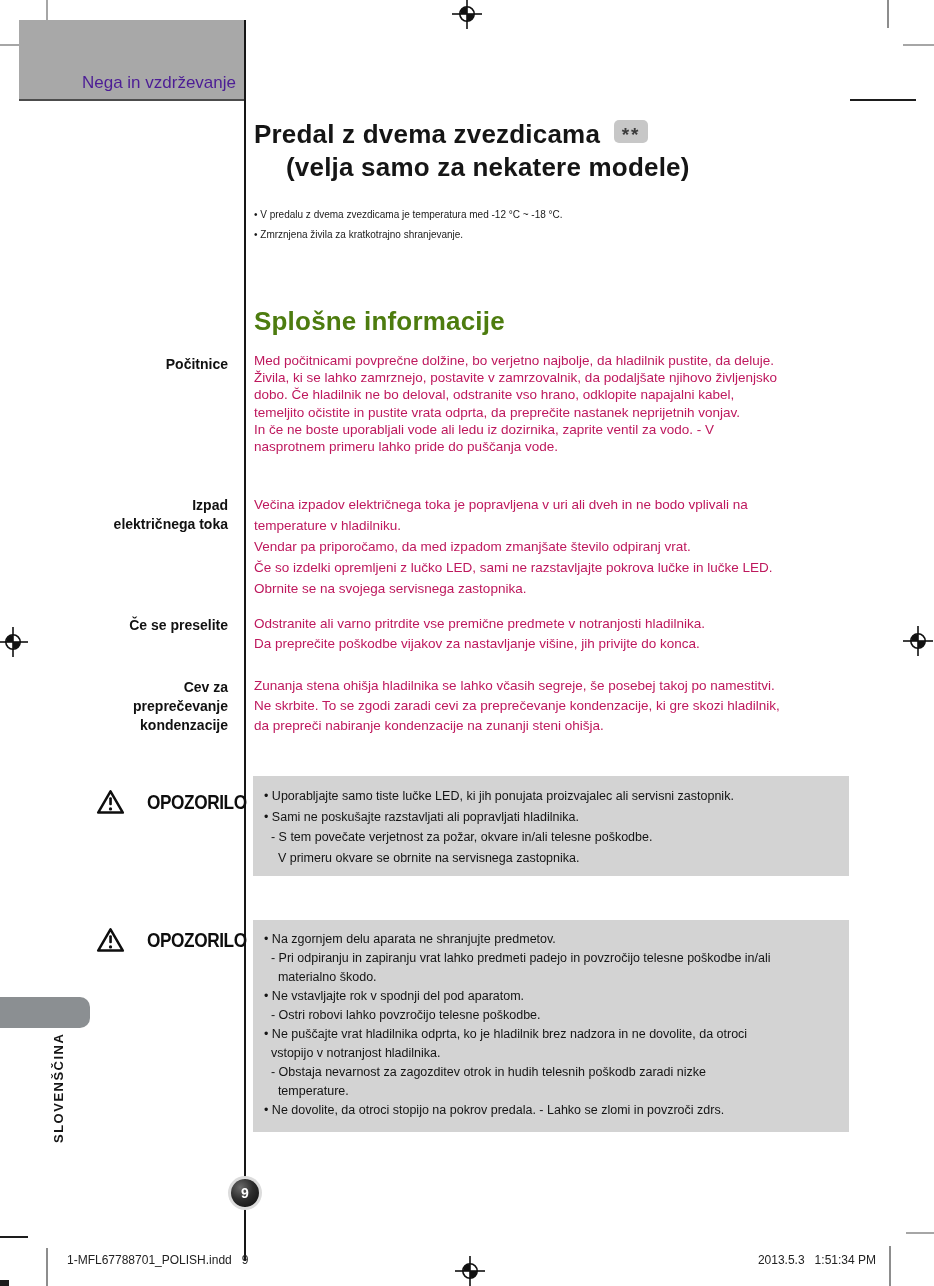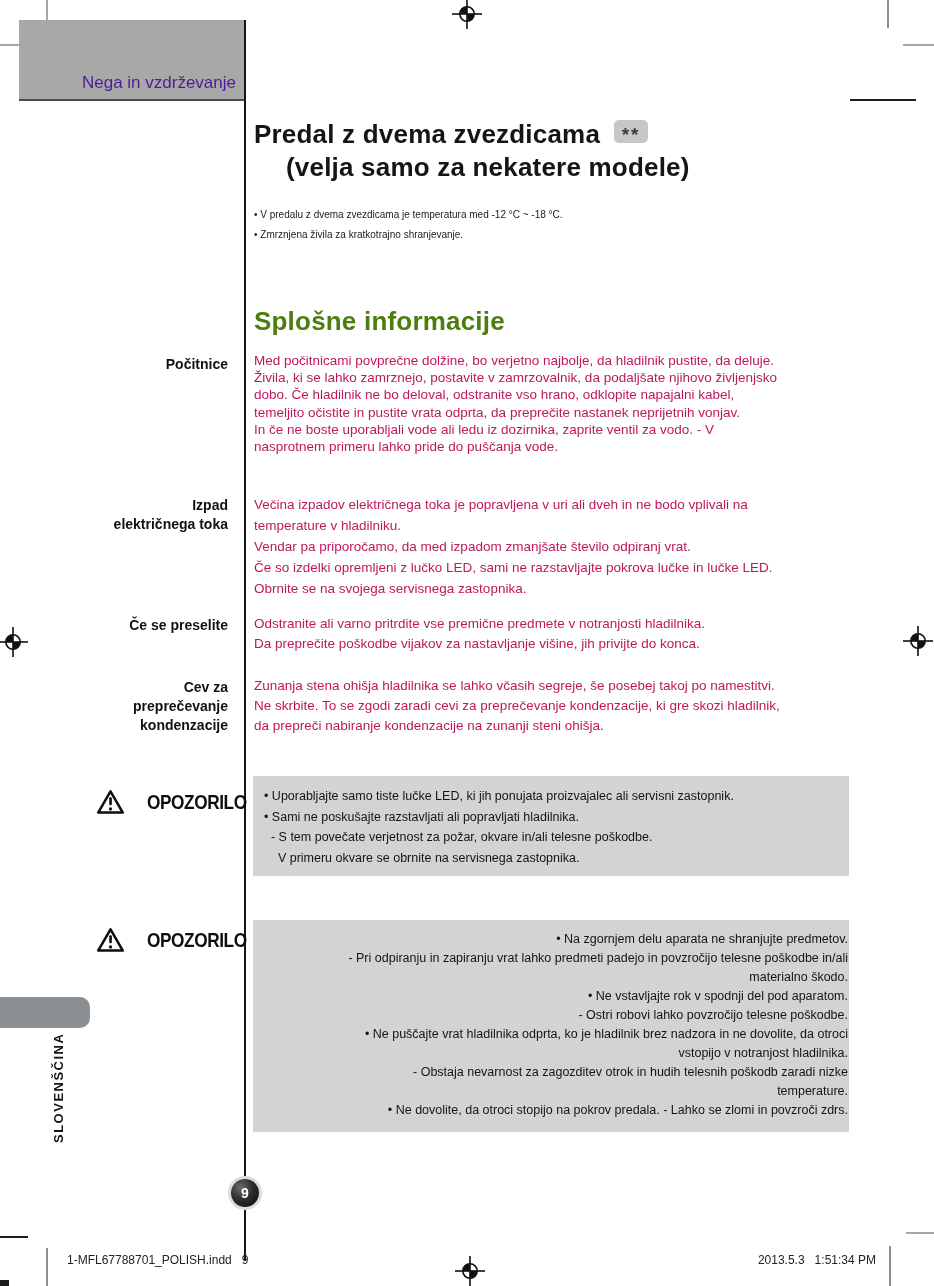--- a/index.html
+++ b/index.html
@@ -56,21 +56,21 @@
   .warn-label{position:absolute;left:96px;display:flex;align-items:center;gap:22px;}
   .warn-word{
     font-size:21px;font-weight:800;letter-spacing:-0.5px;color:#0e0e0e;
     transform:scaleX(0.82);transform-origin:left center;white-space:pre;
   }
   .warn-box{position:absolute;left:253px;width:596px;background:#d3d3d3;box-sizing:border-box;overflow:hidden;}
   .warn-box .wtext{white-space:pre;font-size:12.5px;color:#141414;}
   #warn-box-1{top:776px;height:100px;}
   #warn-box-1 .wtext{padding:10px 8px 0 11px;line-height:20.5px;}
   #warn-box-2{top:920px;height:212px;}
-  #warn-box-2 .wtext{padding:10px 1px 0 11px;line-height:19px;text-align:right;}
+  #warn-box-2 .wtext{padding:10px 1px 0 11px;line-height:19px;}
 
   
   .lang-tab{
     position:absolute;left:0;top:997px;width:90px;height:31px;
     background:#8b8f92;border-radius:0 10px 10px 0;
   }
   .lang-text{
     position:absolute;left:51px;top:1031px;height:112px;
     writing-mode:vertical-rl;transform:rotate(180deg);
     font-weight:bold;font-size:13px;letter-spacing:1.5px;color:#151515;white-space:pre;

